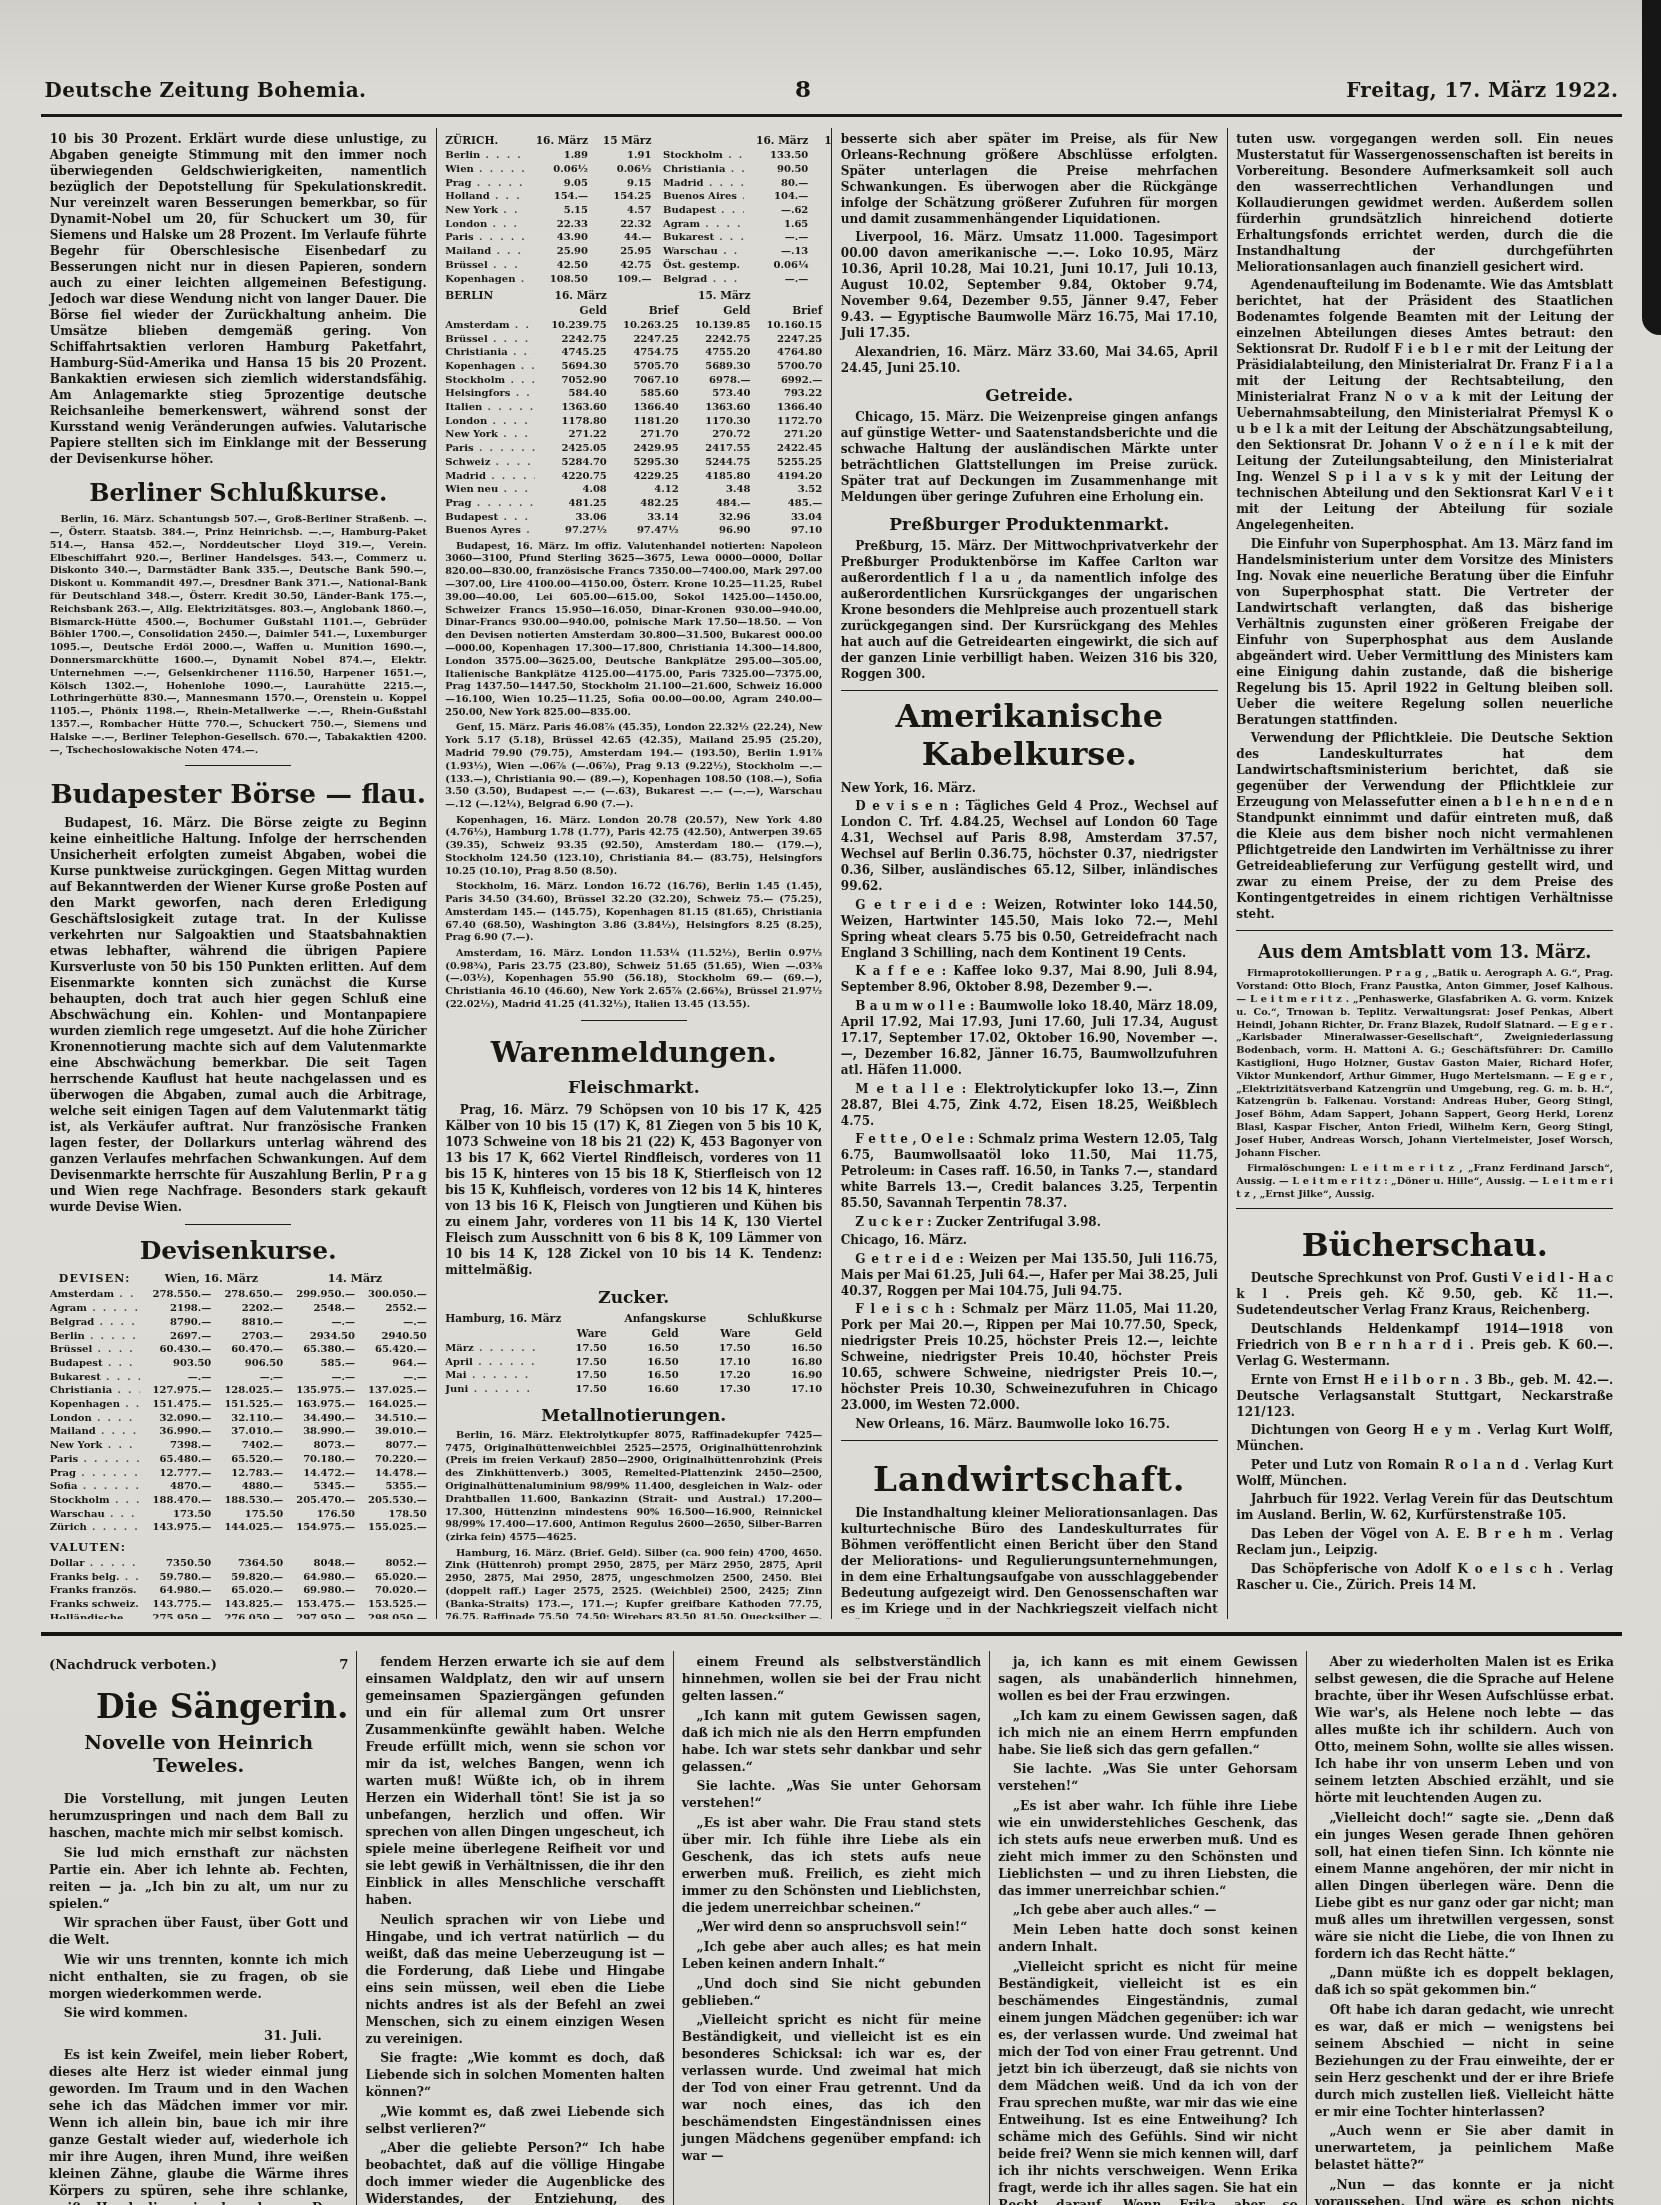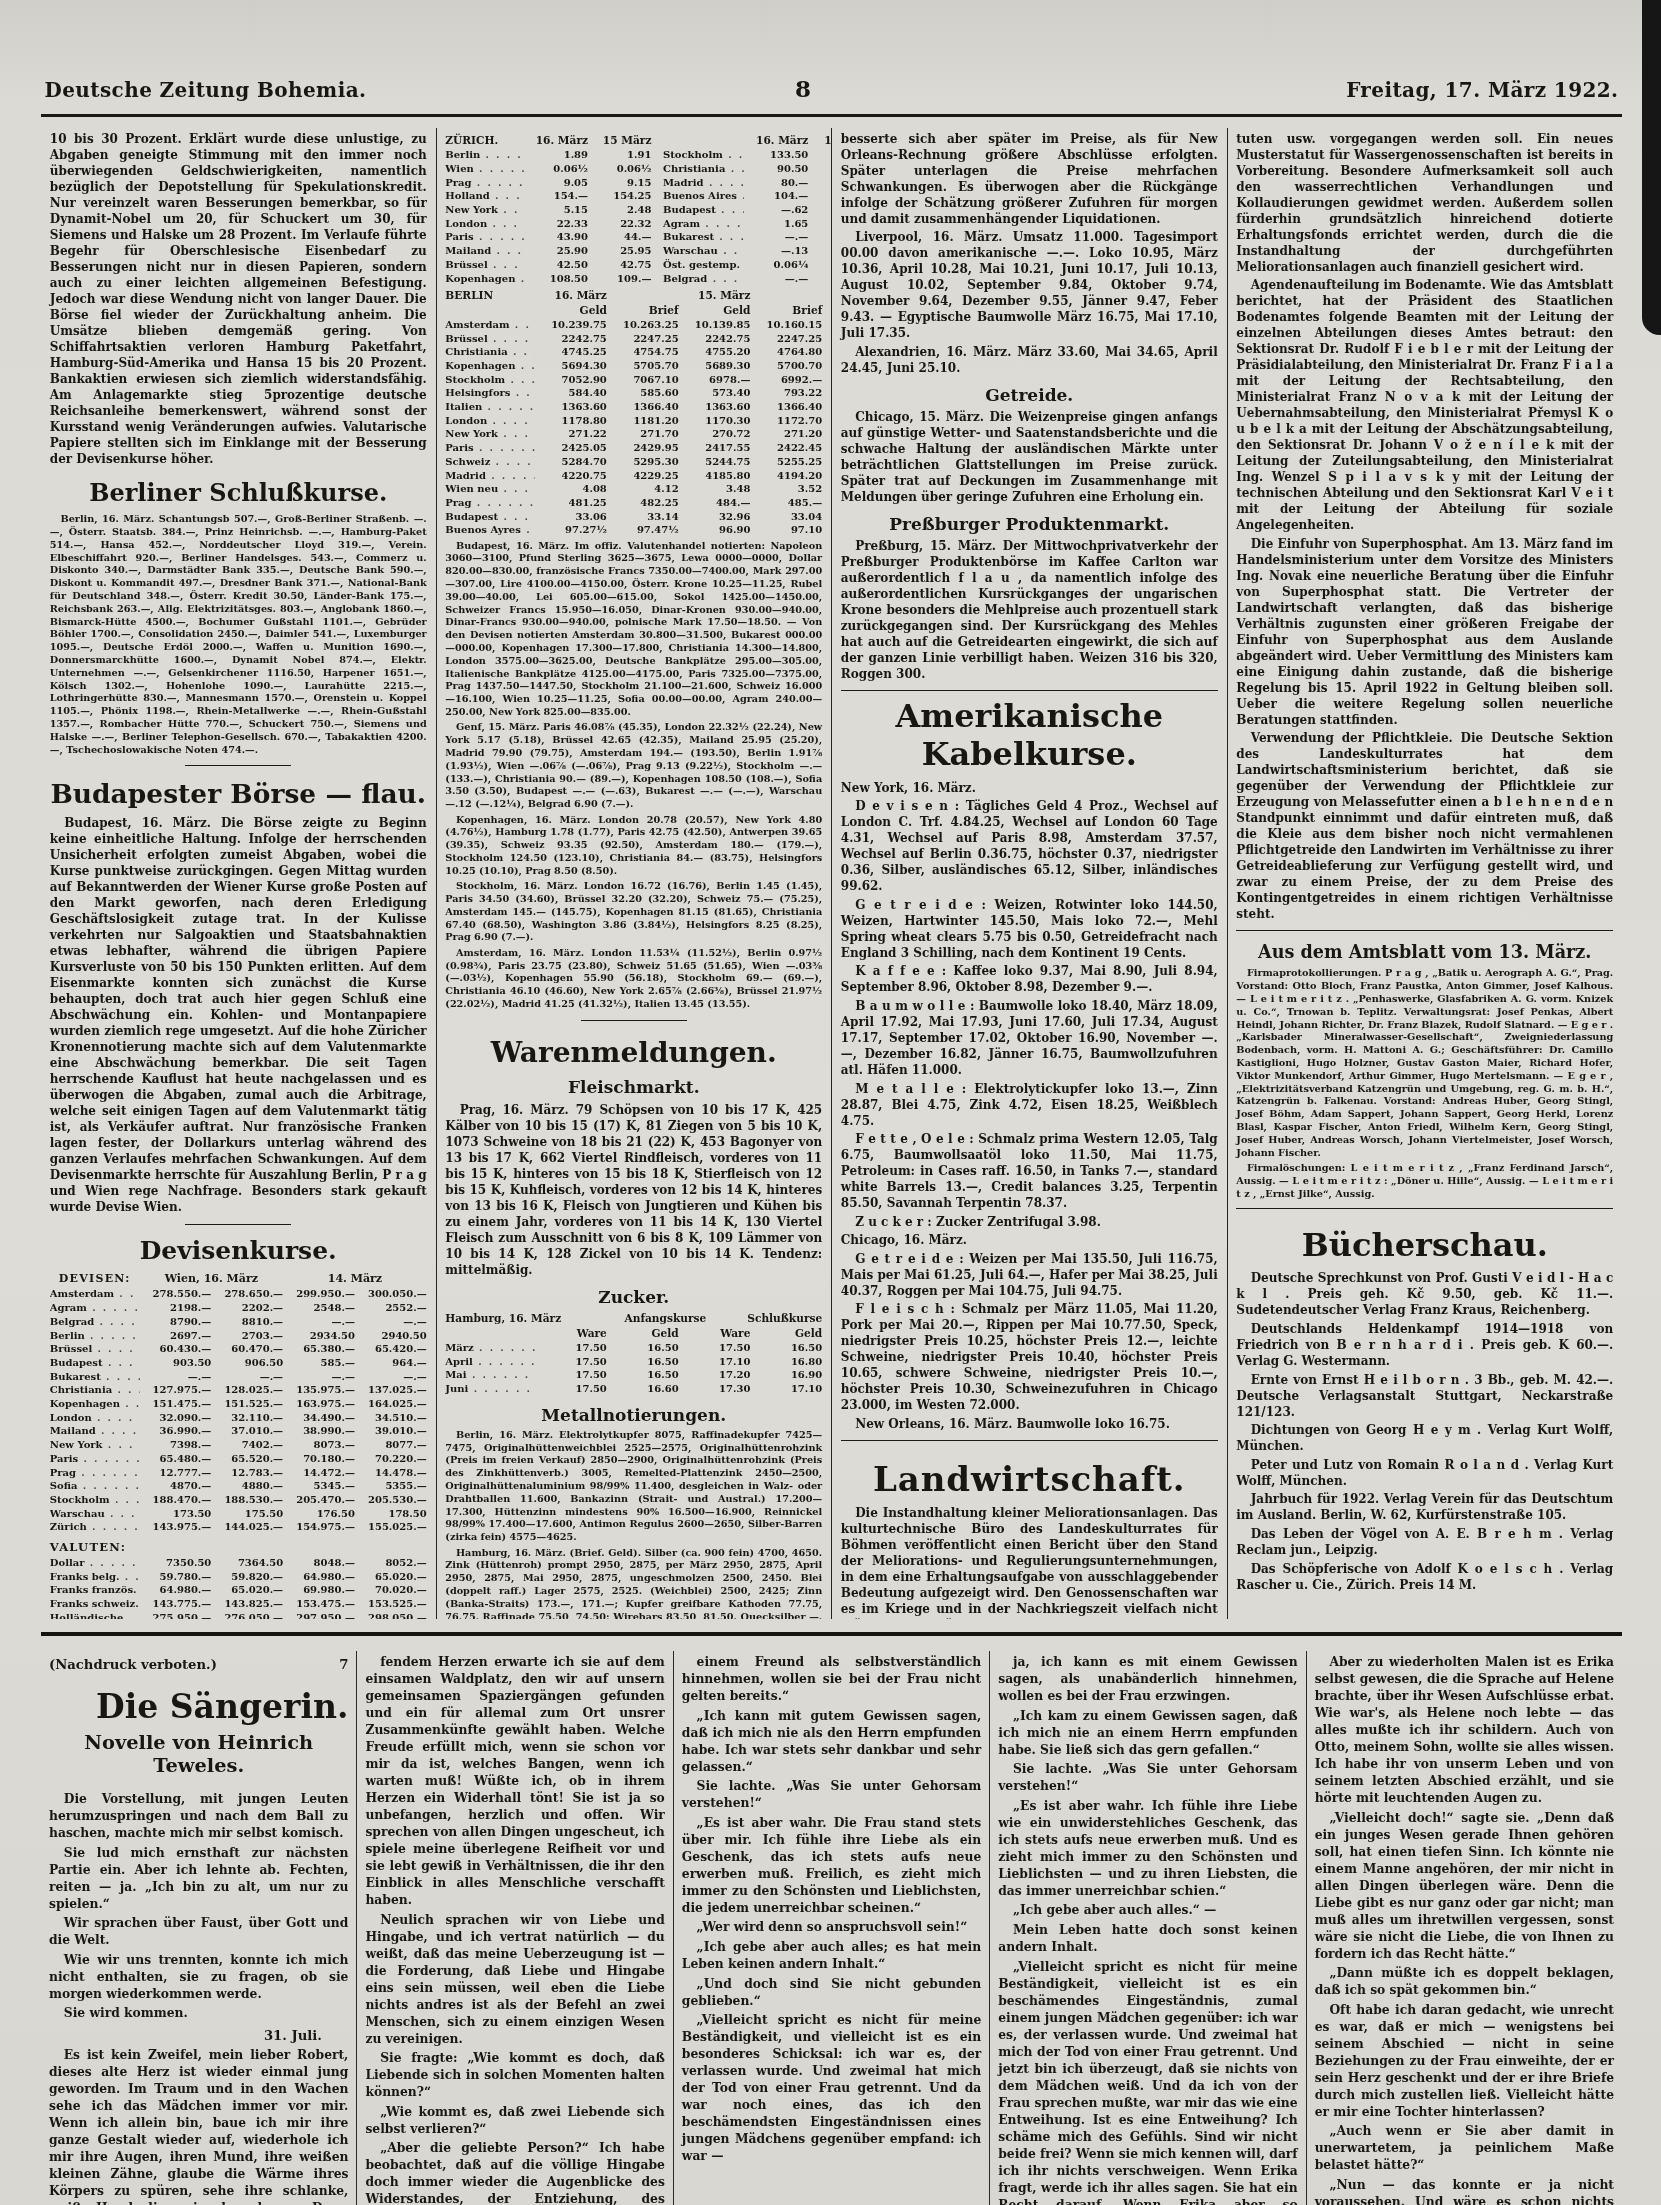--- a/index.html
+++ b/index.html
@@ -342,21 +342,21 @@
 
                   <div class="trow">
                     <span class="tn">Holland</span>
                     <span class="tv">154.—</span>
                     <span class="tv">154.25</span>
                   </div>
 
                   <div class="trow">
                     <span class="tn">New York</span>
                     <span class="tv">5.15</span>
-                    <span class="tv">2.48</span>
+                    <span class="tv">4.57</span>
                   </div>
 
                   <div class="trow">
                     <span class="tn">London</span>
                     <span class="tv">22.33</span>
                     <span class="tv">22.32</span>
                   </div>
 
                   <div class="trow">
                     <span class="tn">Paris</span>
@@ -767,21 +767,21 @@
             <p class="fbody ind">„Wie kommt es, daß zwei Liebende sich selbst verlieren?“</p>
 
             <p class="fbody ind">„Aber die geliebte Person?“ Ich habe beobachtet, daß auf die völlige Hingabe doch immer wieder die Augenblicke des Widerstandes, der Entziehung, des Kampfes kommen.</p>
 
           </div>
       </div>
 
       <div class="f-col">
         <div>
 
-            <p class="fbody ind">einem Freund als selbstverständlich hinnehmen, wollen sie bei der Frau nicht gelten bereits.“</p>
+            <p class="fbody ind">einem Freund als selbstverständlich hinnehmen, wollen sie bei der Frau nicht gelten lassen.“</p>
 
             <p class="fbody ind">„Ich kann mit gutem Gewissen sagen, daß ich mich nie als den Herrn empfunden habe. Ich war stets sehr dankbar und sehr gelassen.“</p>
 
             <p class="fbody ind">Sie lachte. „Was Sie unter Gehorsam verstehen!“</p>
 
             <p class="fbody ind">„Es ist aber wahr. Die Frau stand stets über mir. Ich fühle ihre Liebe als ein Geschenk, das ich stets aufs neue erwerben muß. Freilich, es zieht mich immer zu den Schönsten und Lieblichsten, die jedem unerreichbar scheinen.“</p>
 
             <p class="fbody ind">„Wer wird denn so anspruchsvoll sein!“</p>
 
             <p class="fbody ind">„Ich gebe aber auch alles; es hat mein Leben keinen andern Inhalt.“</p>

